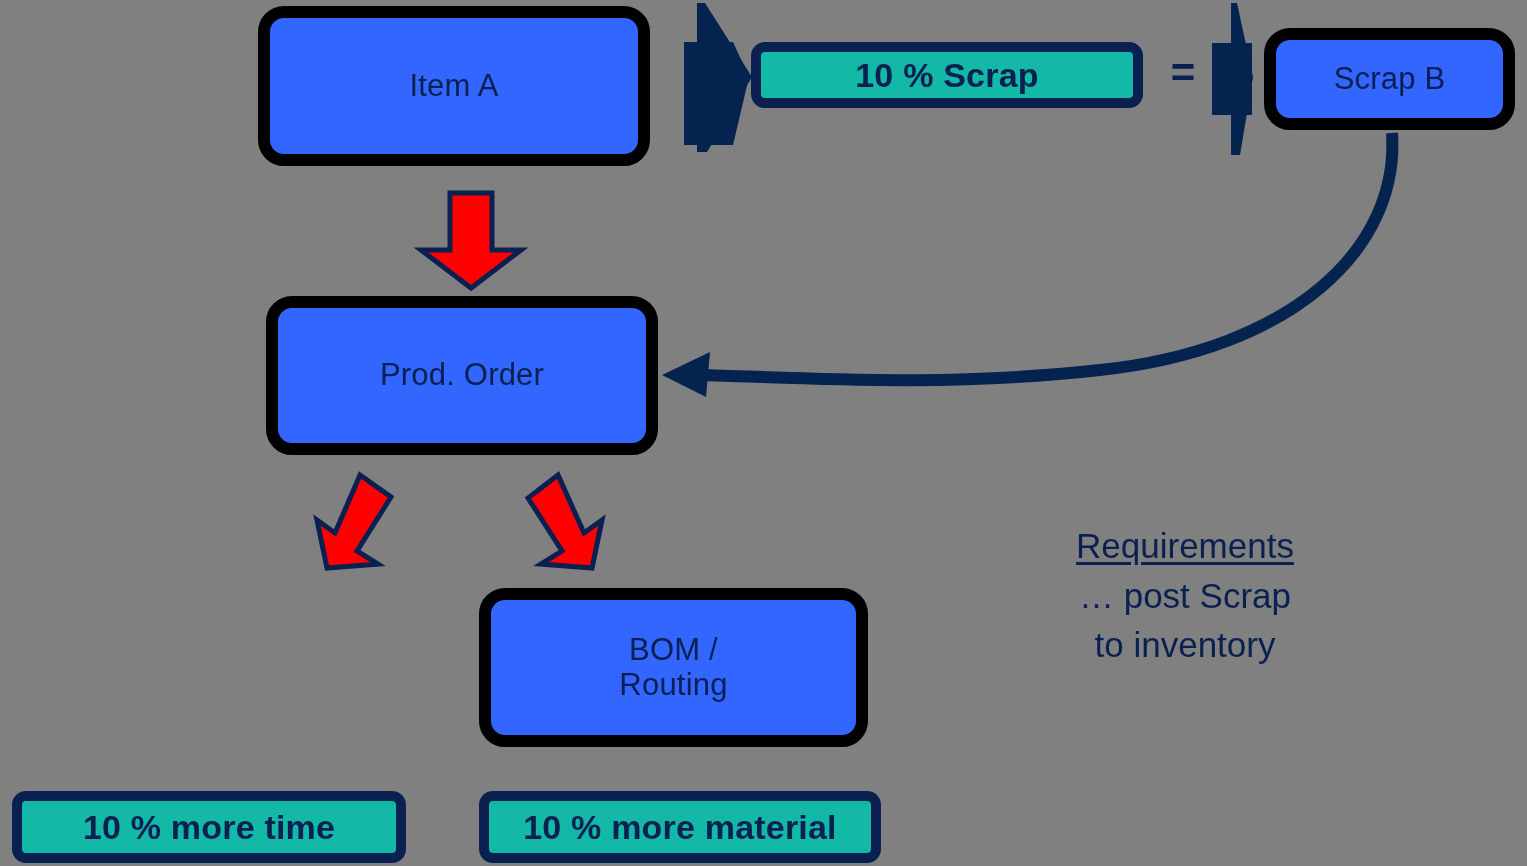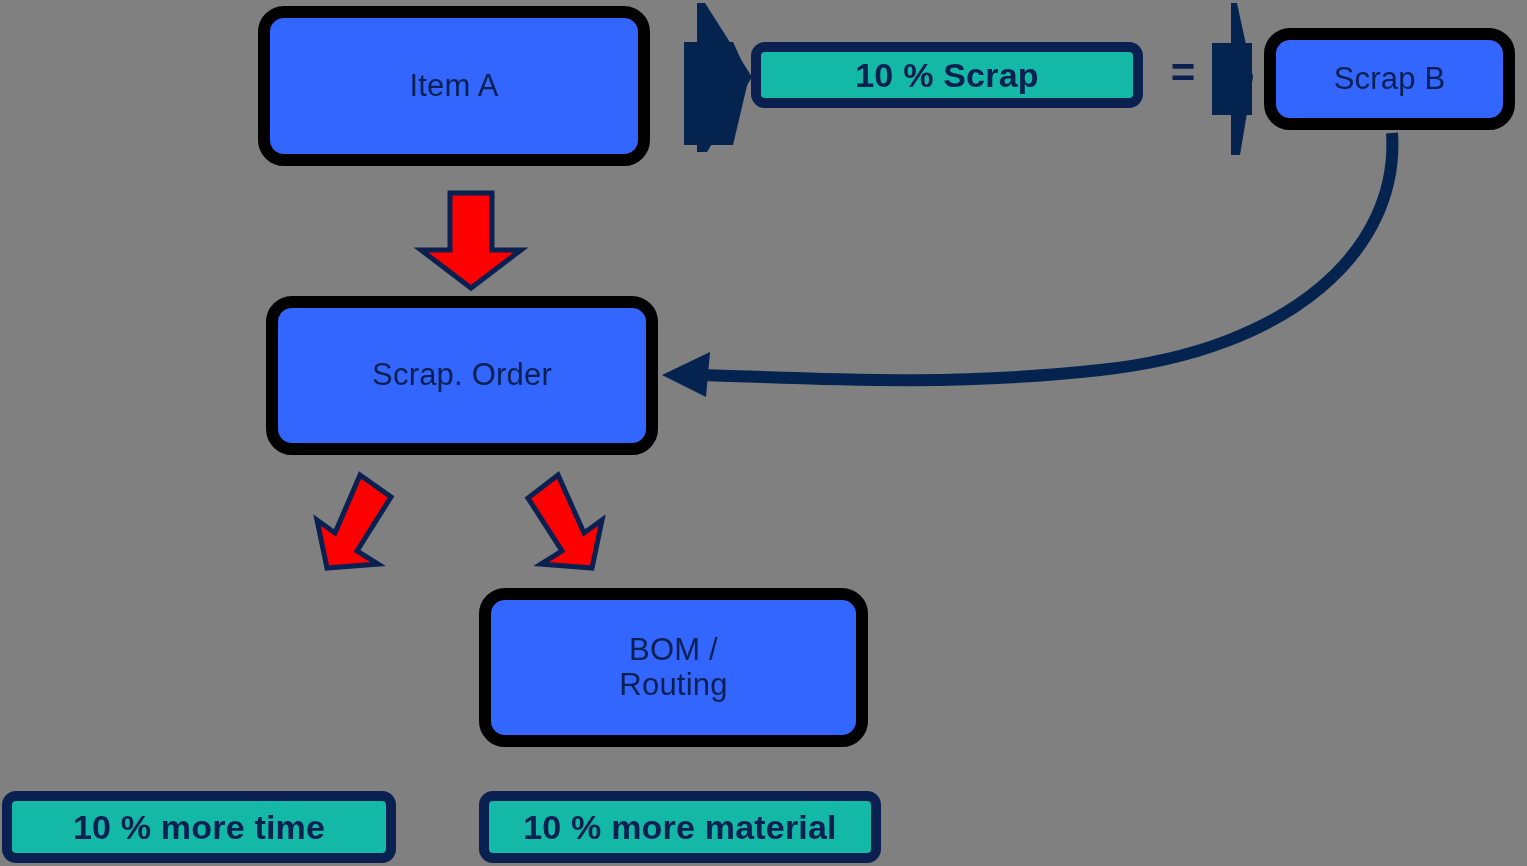--- a/index.html
+++ b/index.html
@@ -47,21 +47,21 @@
   }
   
   #node-item-a   { left: 258px;  top: 6px;   width: 392px; height: 160px; font-size: 31px; }
   #node-item-b   { left: 1264px; top: 28px;  width: 251px; height: 102px; font-size: 31px; }
   #node-prod     { left: 266px;  top: 296px; width: 392px; height: 159px; font-size: 31px; }
   #node-routing  { left: 12px;   top: 583px; width: 394px; height: 158px; font-size: 31px; }
   #node-bom      { left: 479px;  top: 588px; width: 389px; height: 159px; font-size: 31px; }
 
   
   #chip-scrap    { left: 751px;  top: 42px;  width: 392px; height: 66px;  font-size: 34px; }
-  #chip-time     { left: 2px;    top: 791px; width: 394px; height: 72px;  font-size: 34px; }
+  #chip-time     { left: 12px;    top: 791px; width: 394px; height: 72px;  font-size: 34px; }
   #chip-material { left: 479px;  top: 791px; width: 402px; height: 72px;  font-size: 34px; }
 
   
   #equals-sign {
     position: absolute;
     left: 1163px;
     top: 48px;
     width: 40px;
     height: 50px;
     color: #0A2050;
@@ -125,21 +125,21 @@
 
   <div class="node" id="node-item-a">
     <span>Item A</span>
   </div>
 
   <div class="node" id="node-item-b">
     <span>Scrap B</span>
   </div>
 
   <div class="node" id="node-prod">
-    <span>Scrap. Order</span>
+    <span>Prod. Order</span>
   </div>
 
 
   <div class="node" id="node-bom">
     <span style="white-space: pre-line;">BOM /
 Routing</span>
   </div>
 
   <div id="equals-sign">
     <span>=</span>
@@ -150,14 +150,19 @@
   </div>
 
   <div class="chip" id="chip-time">
     <span>10 % more time</span>
   </div>
 
   <div class="chip" id="chip-material">
     <span>10 % more material</span>
   </div>
 
+  <div id="requirements-block">
+    <span id="requirements-title">Requirements</span>
+    <span id="requirements-line-1">… post Scrap</span>
+    <span id="requirements-line-2">to inventory</span>
+  </div>
 
 </div>
 
 </body></html>

